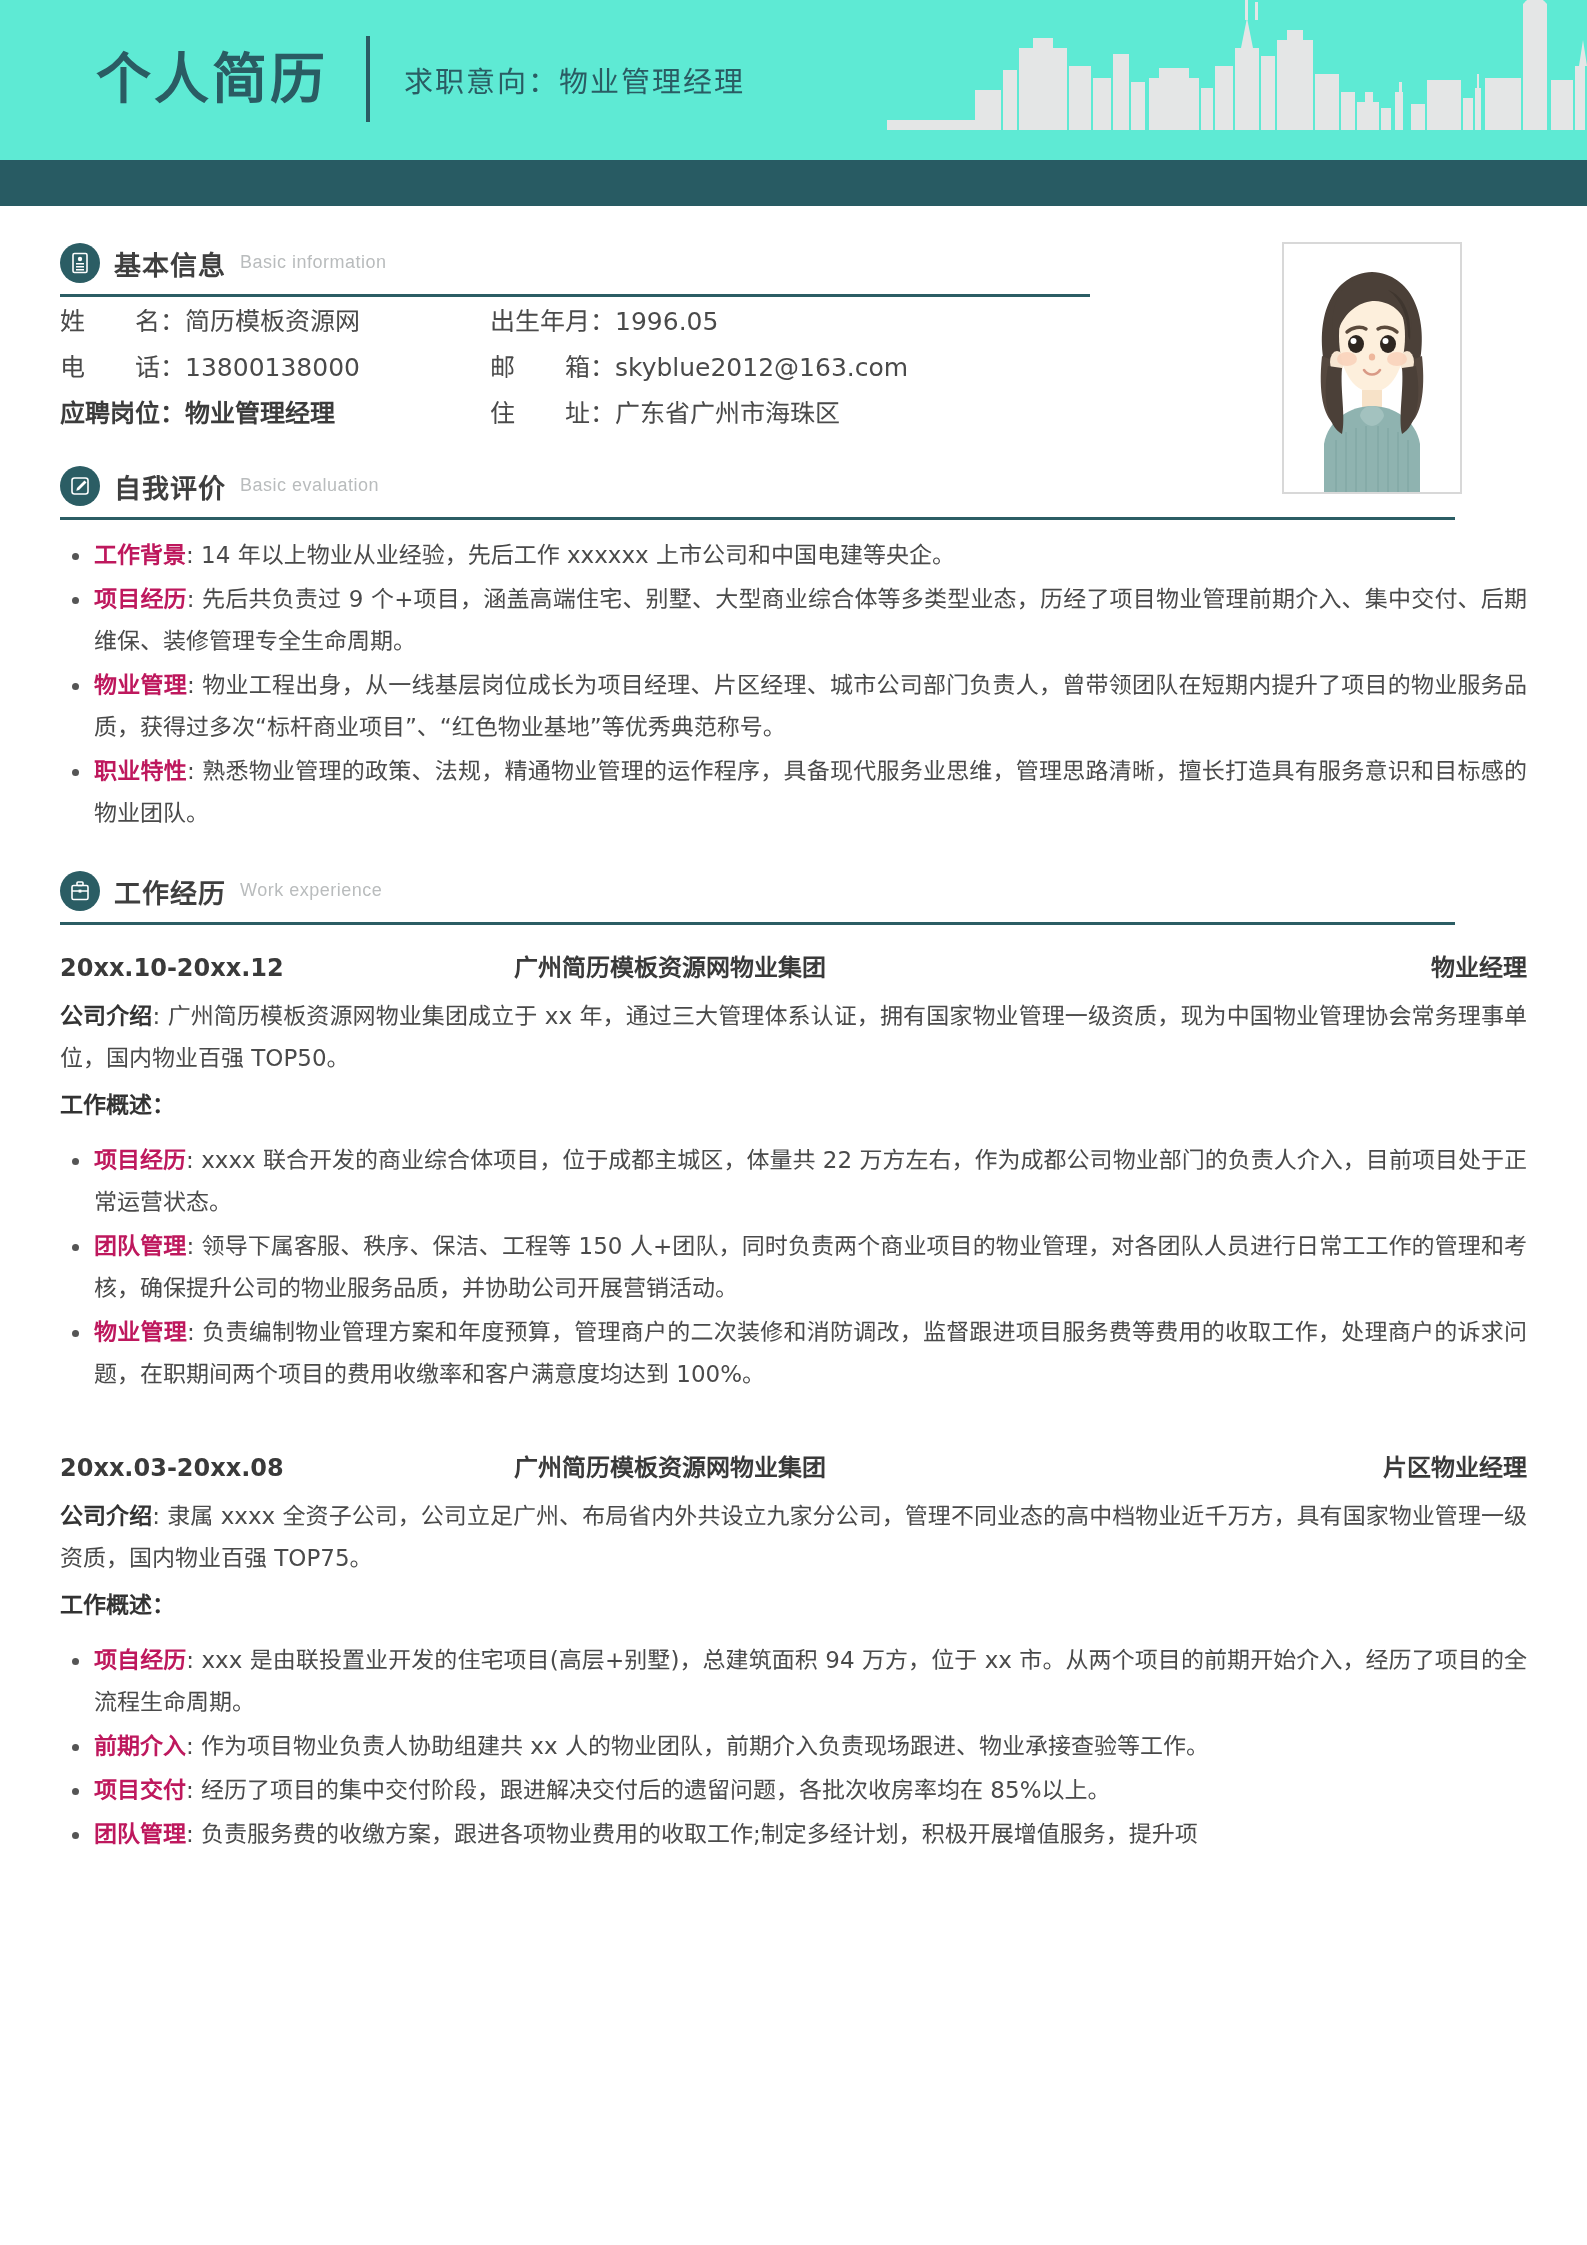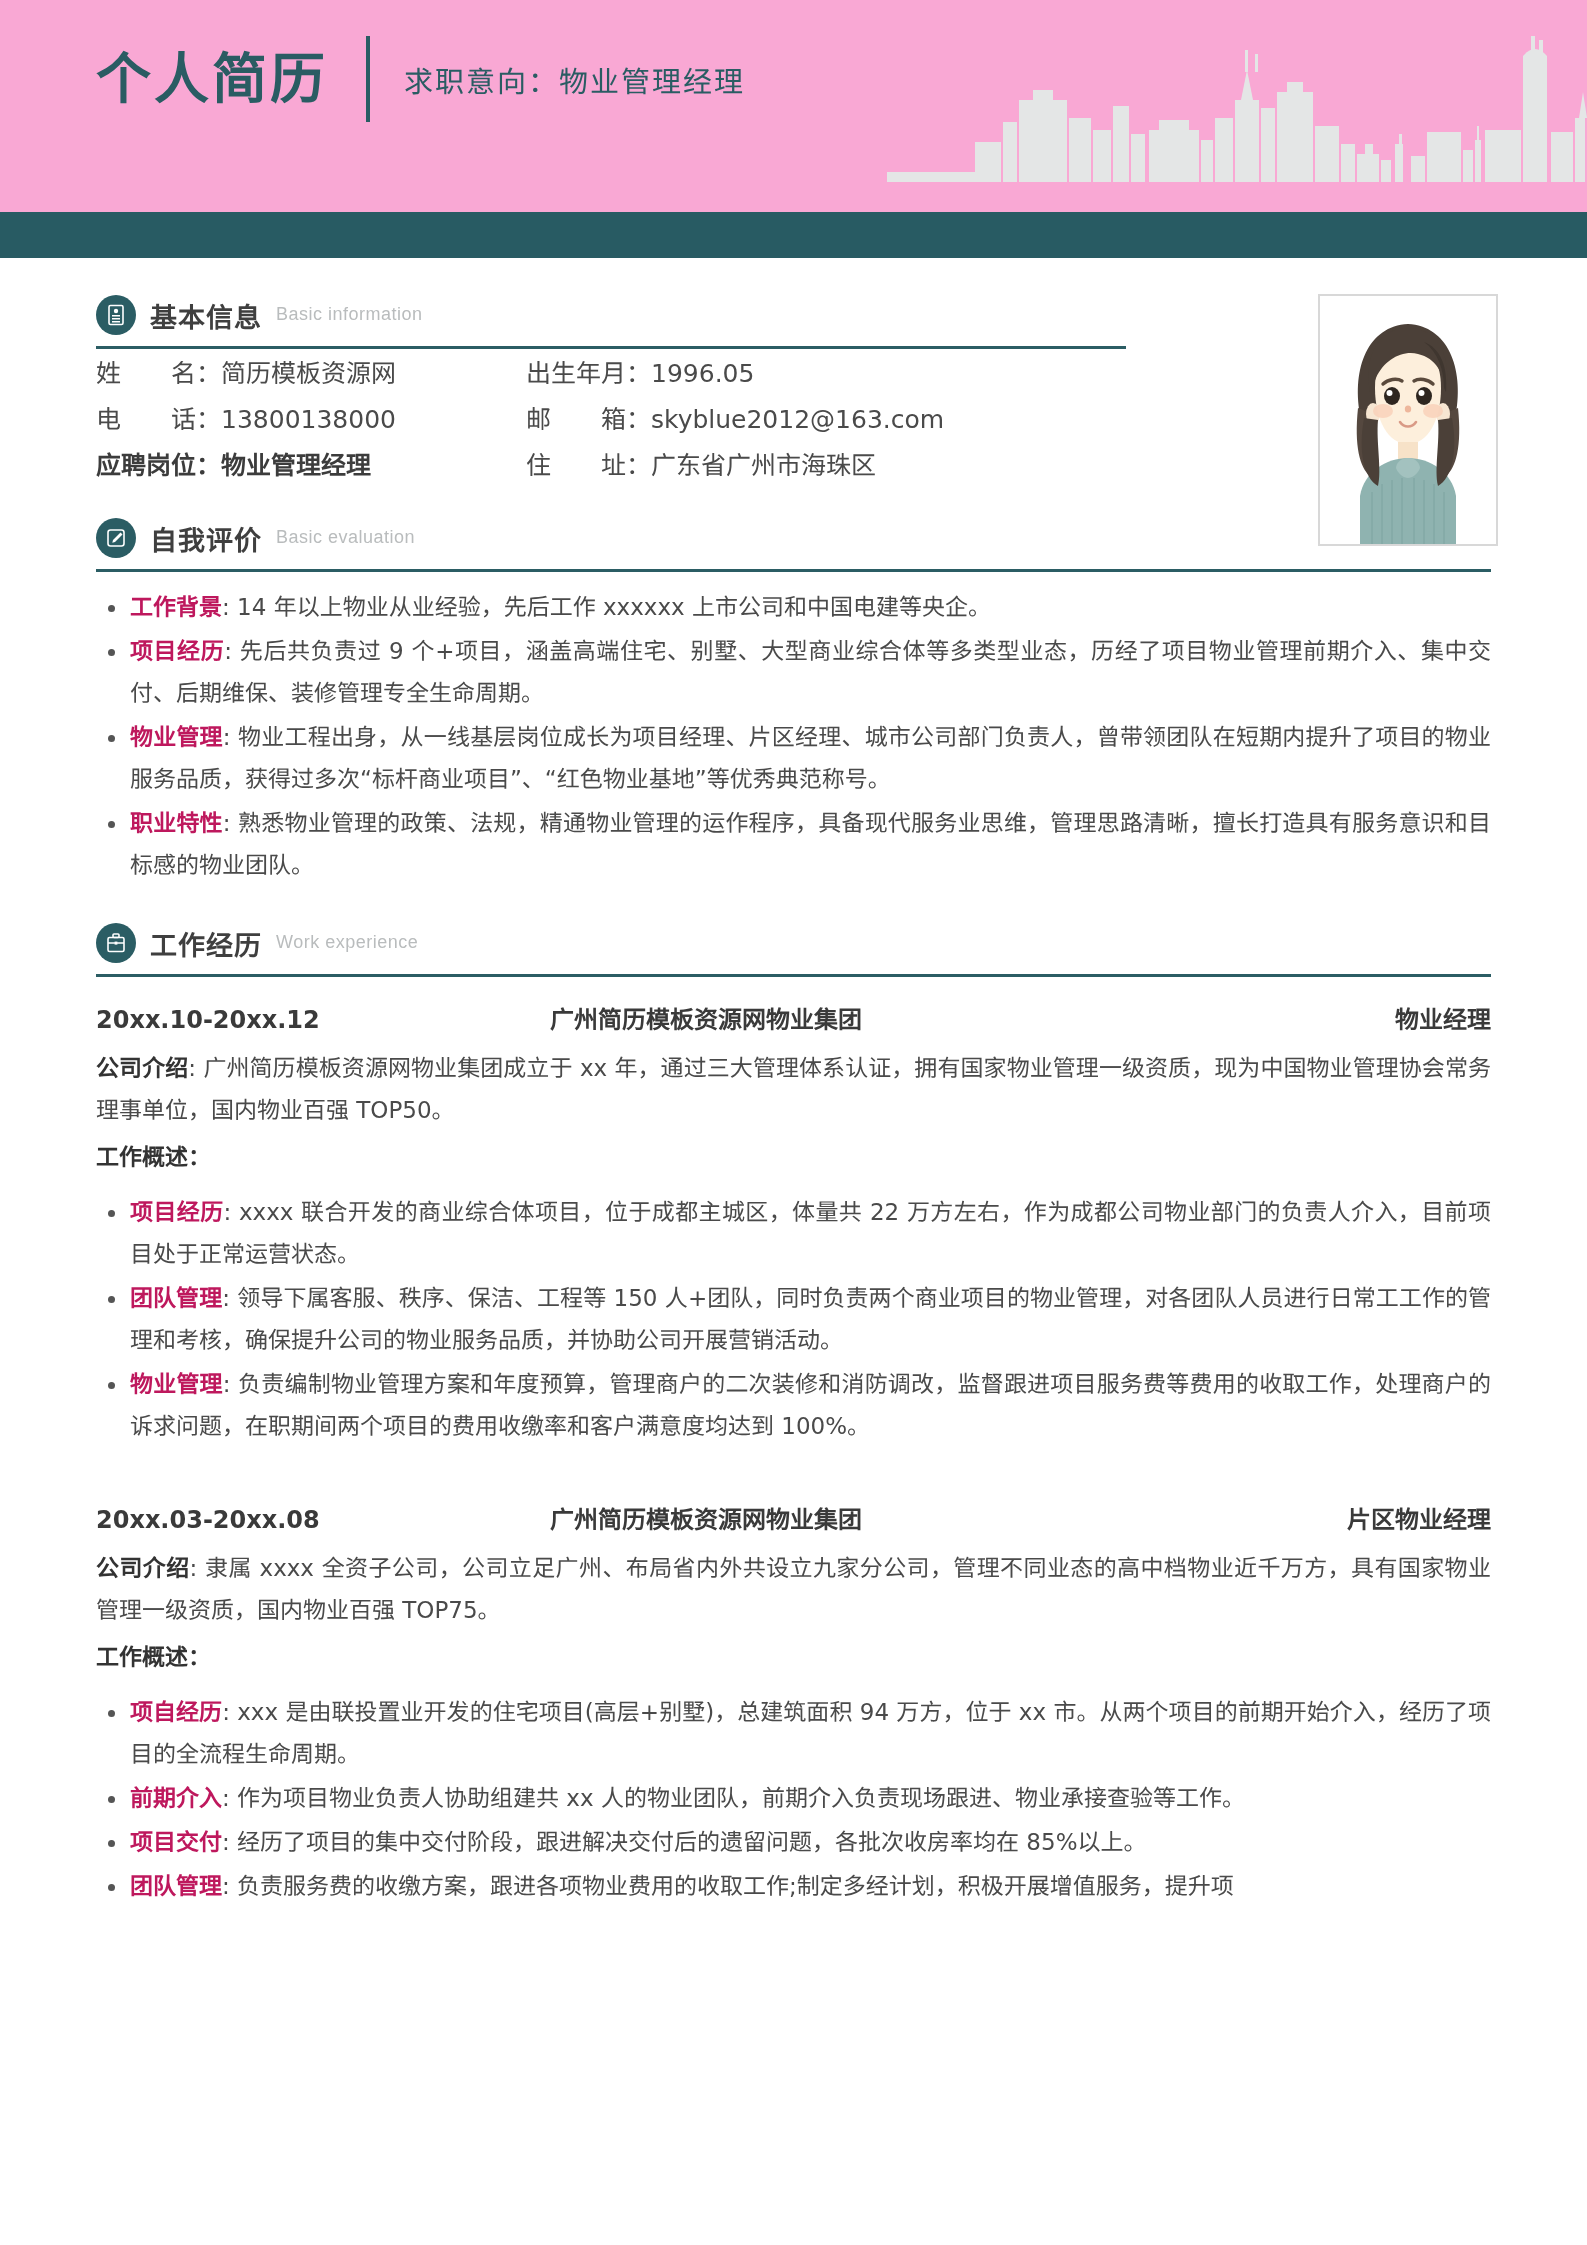--- a/index.html
+++ b/index.html
@@ -7,22 +7,22 @@
     width:1587px;
     background:#ffffff;
     font-family:"Liberation Sans","DejaVu Sans",sans-serif;
   }
   body { width:1587px; min-height:2245px; position:relative; overflow:hidden; }
 
   
   .header {
     position:relative;
     width:1587px;
-    height:212px;
-    background:#f9a8d4;
+    height:160px;
+    background:#5eead4;
     overflow:hidden;
   }
   .skyline {
     position:absolute;
     right:0; bottom:30px;
     width:700px; height:160px;
     opacity:1;
   }
   .header-inner {
     position:relative;
@@ -53,21 +53,21 @@
     font-family:"DejaVu Sans","Liberation Sans",sans-serif;
   }
   .header-bar {
     width:1587px;
     height:46px;
     background:#285b63;
   }
 
   
   .page {
-    padding:0 96px;
+    padding:0 60px;
     position:relative;
   }
 
   
   .section {
     margin-top:34px;
     position:relative;
   }
   .sec-head {
     display:flex;

